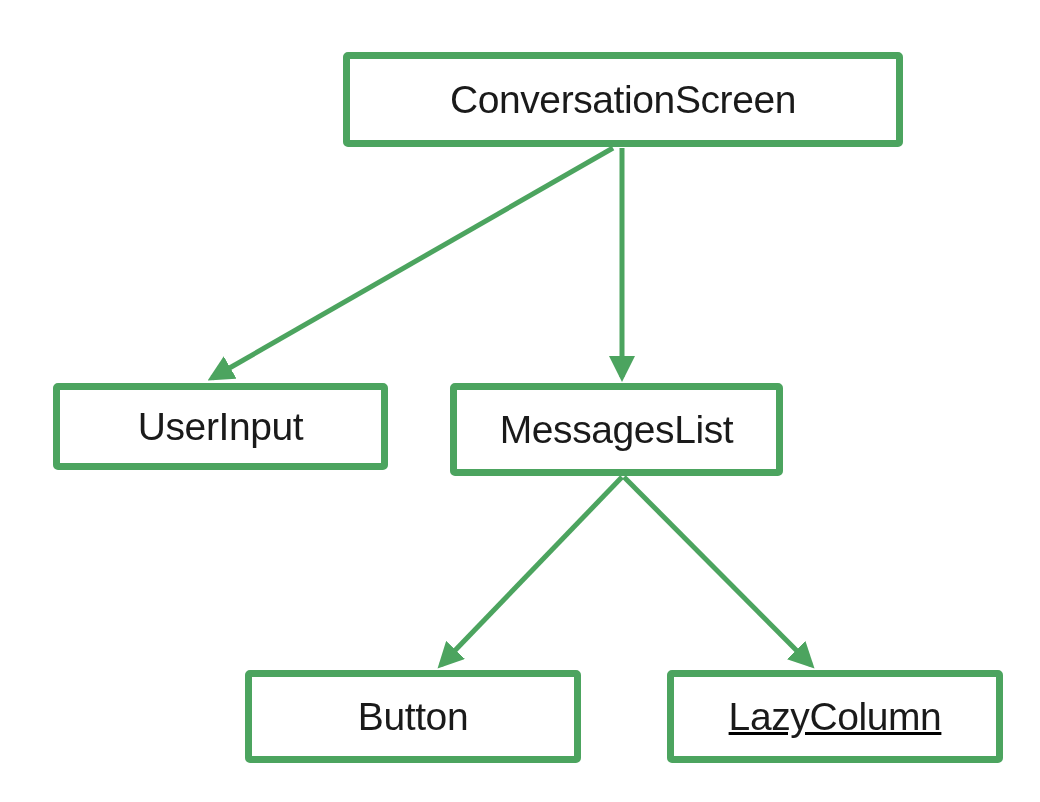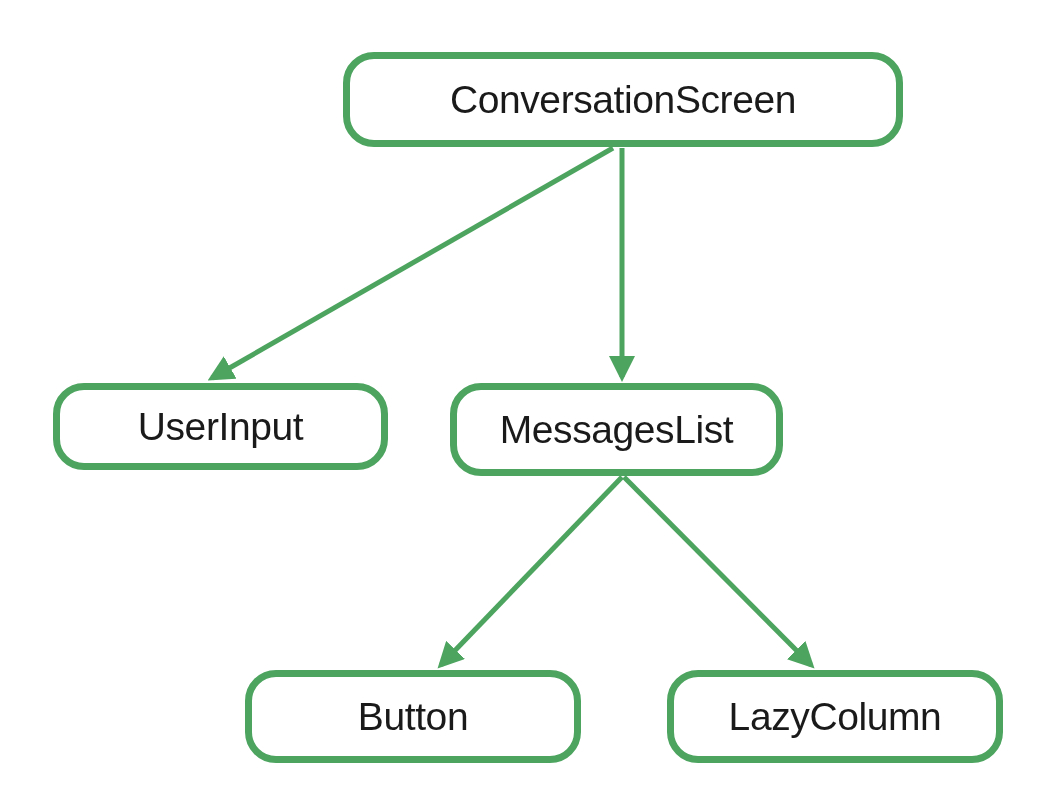--- a/index.html
+++ b/index.html
@@ -30,21 +30,21 @@
   .node {
     position: absolute;
     box-sizing: border-box;
     display: flex;
     align-items: center;
     justify-content: center;
     background: #ffffff;
     border-style: solid;
     border-color: #4ca45f;
     border-width: 7px;
-    border-radius: 31px;
+    border-radius: 5px;
     z-index: 2;
   }
   .node-label {
     font-family: "Liberation Sans", sans-serif;
     font-size: 39px;
     font-weight: 400;
     color: #1a1a1a;
     letter-spacing: -0.4px;
     white-space: nowrap;
     line-height: 1;
@@ -71,20 +71,21 @@
     left: 245px;
     top: 670px;
     width: 336px;
     height: 93px;
   }
   #node-lazycolumn {
     left: 667px;
     top: 670px;
     width: 336px;
     height: 93px;
+    text-decoration: underline;
   }
 </style>
 </head>
 <body>
 
 <div id="diagram-canvas">
 
   <svg id="edge-layer" viewBox="0 0 1040 802" width="1040" height="802" xmlns="http://www.w3.org/2000/svg">
     <defs>
       <marker id="arrowhead" markerWidth="5.2" markerHeight="5.2" refX="4.2" refY="2.6" orient="auto" markerUnits="strokeWidth">

